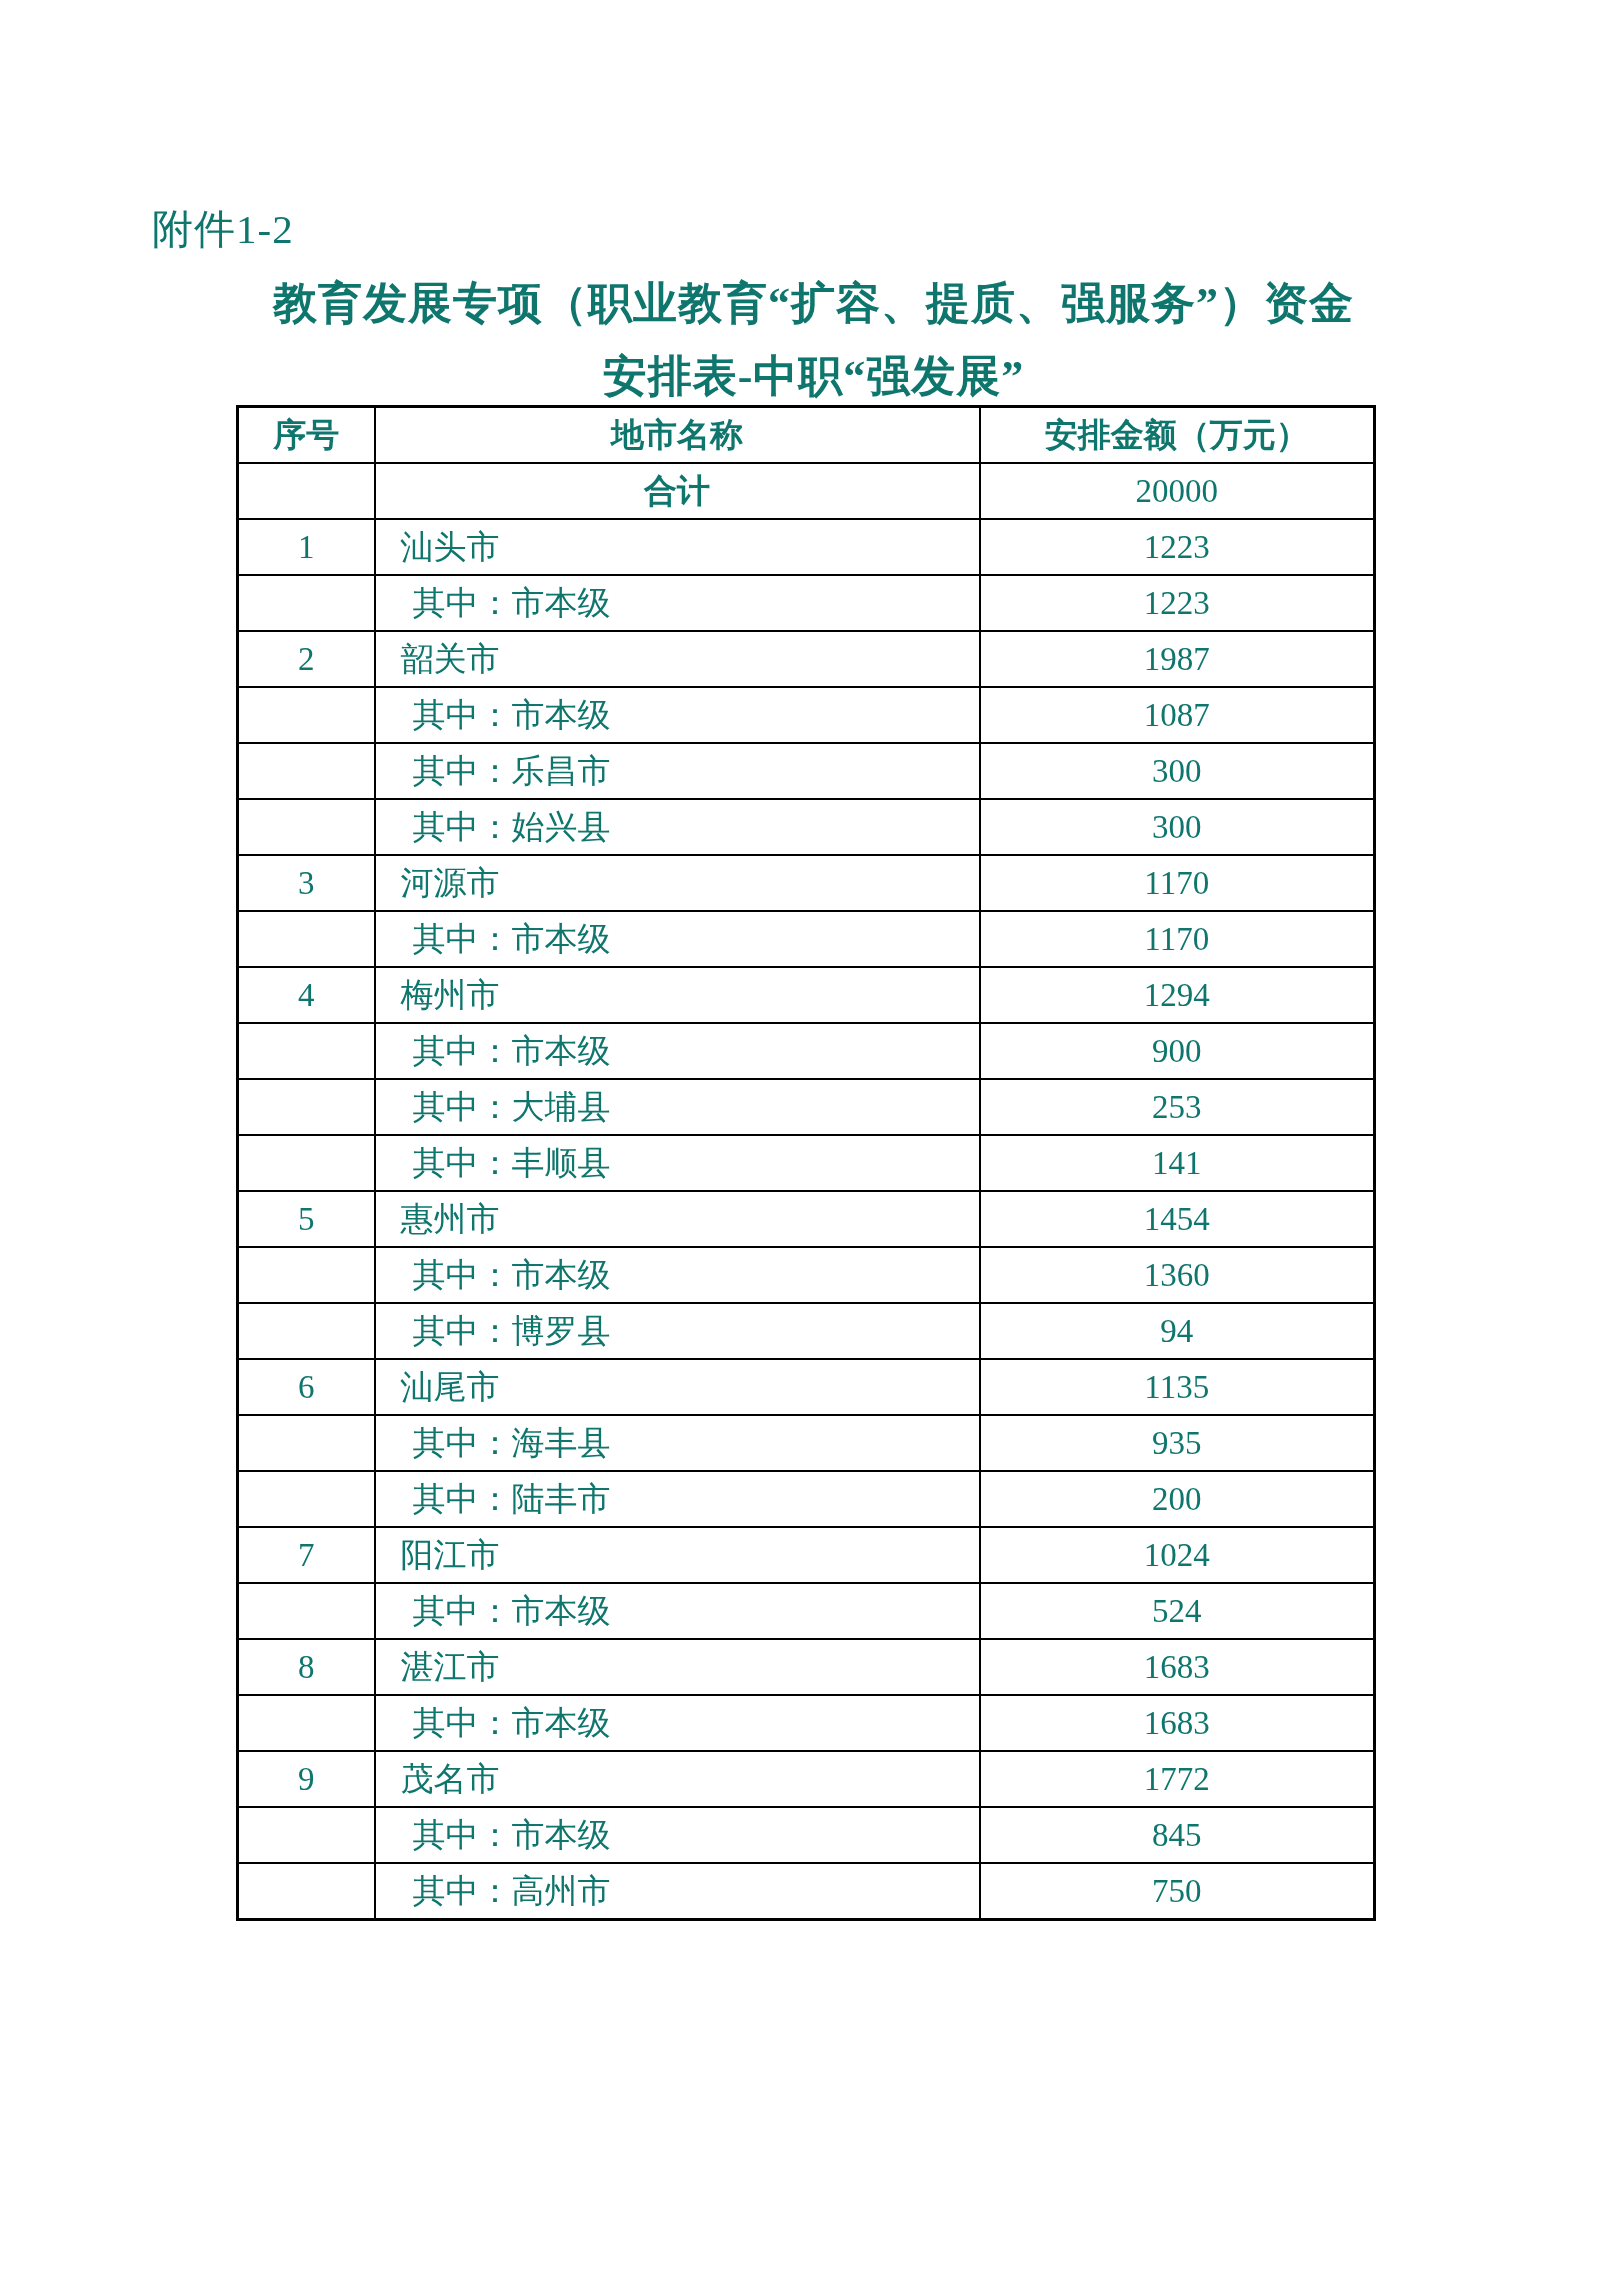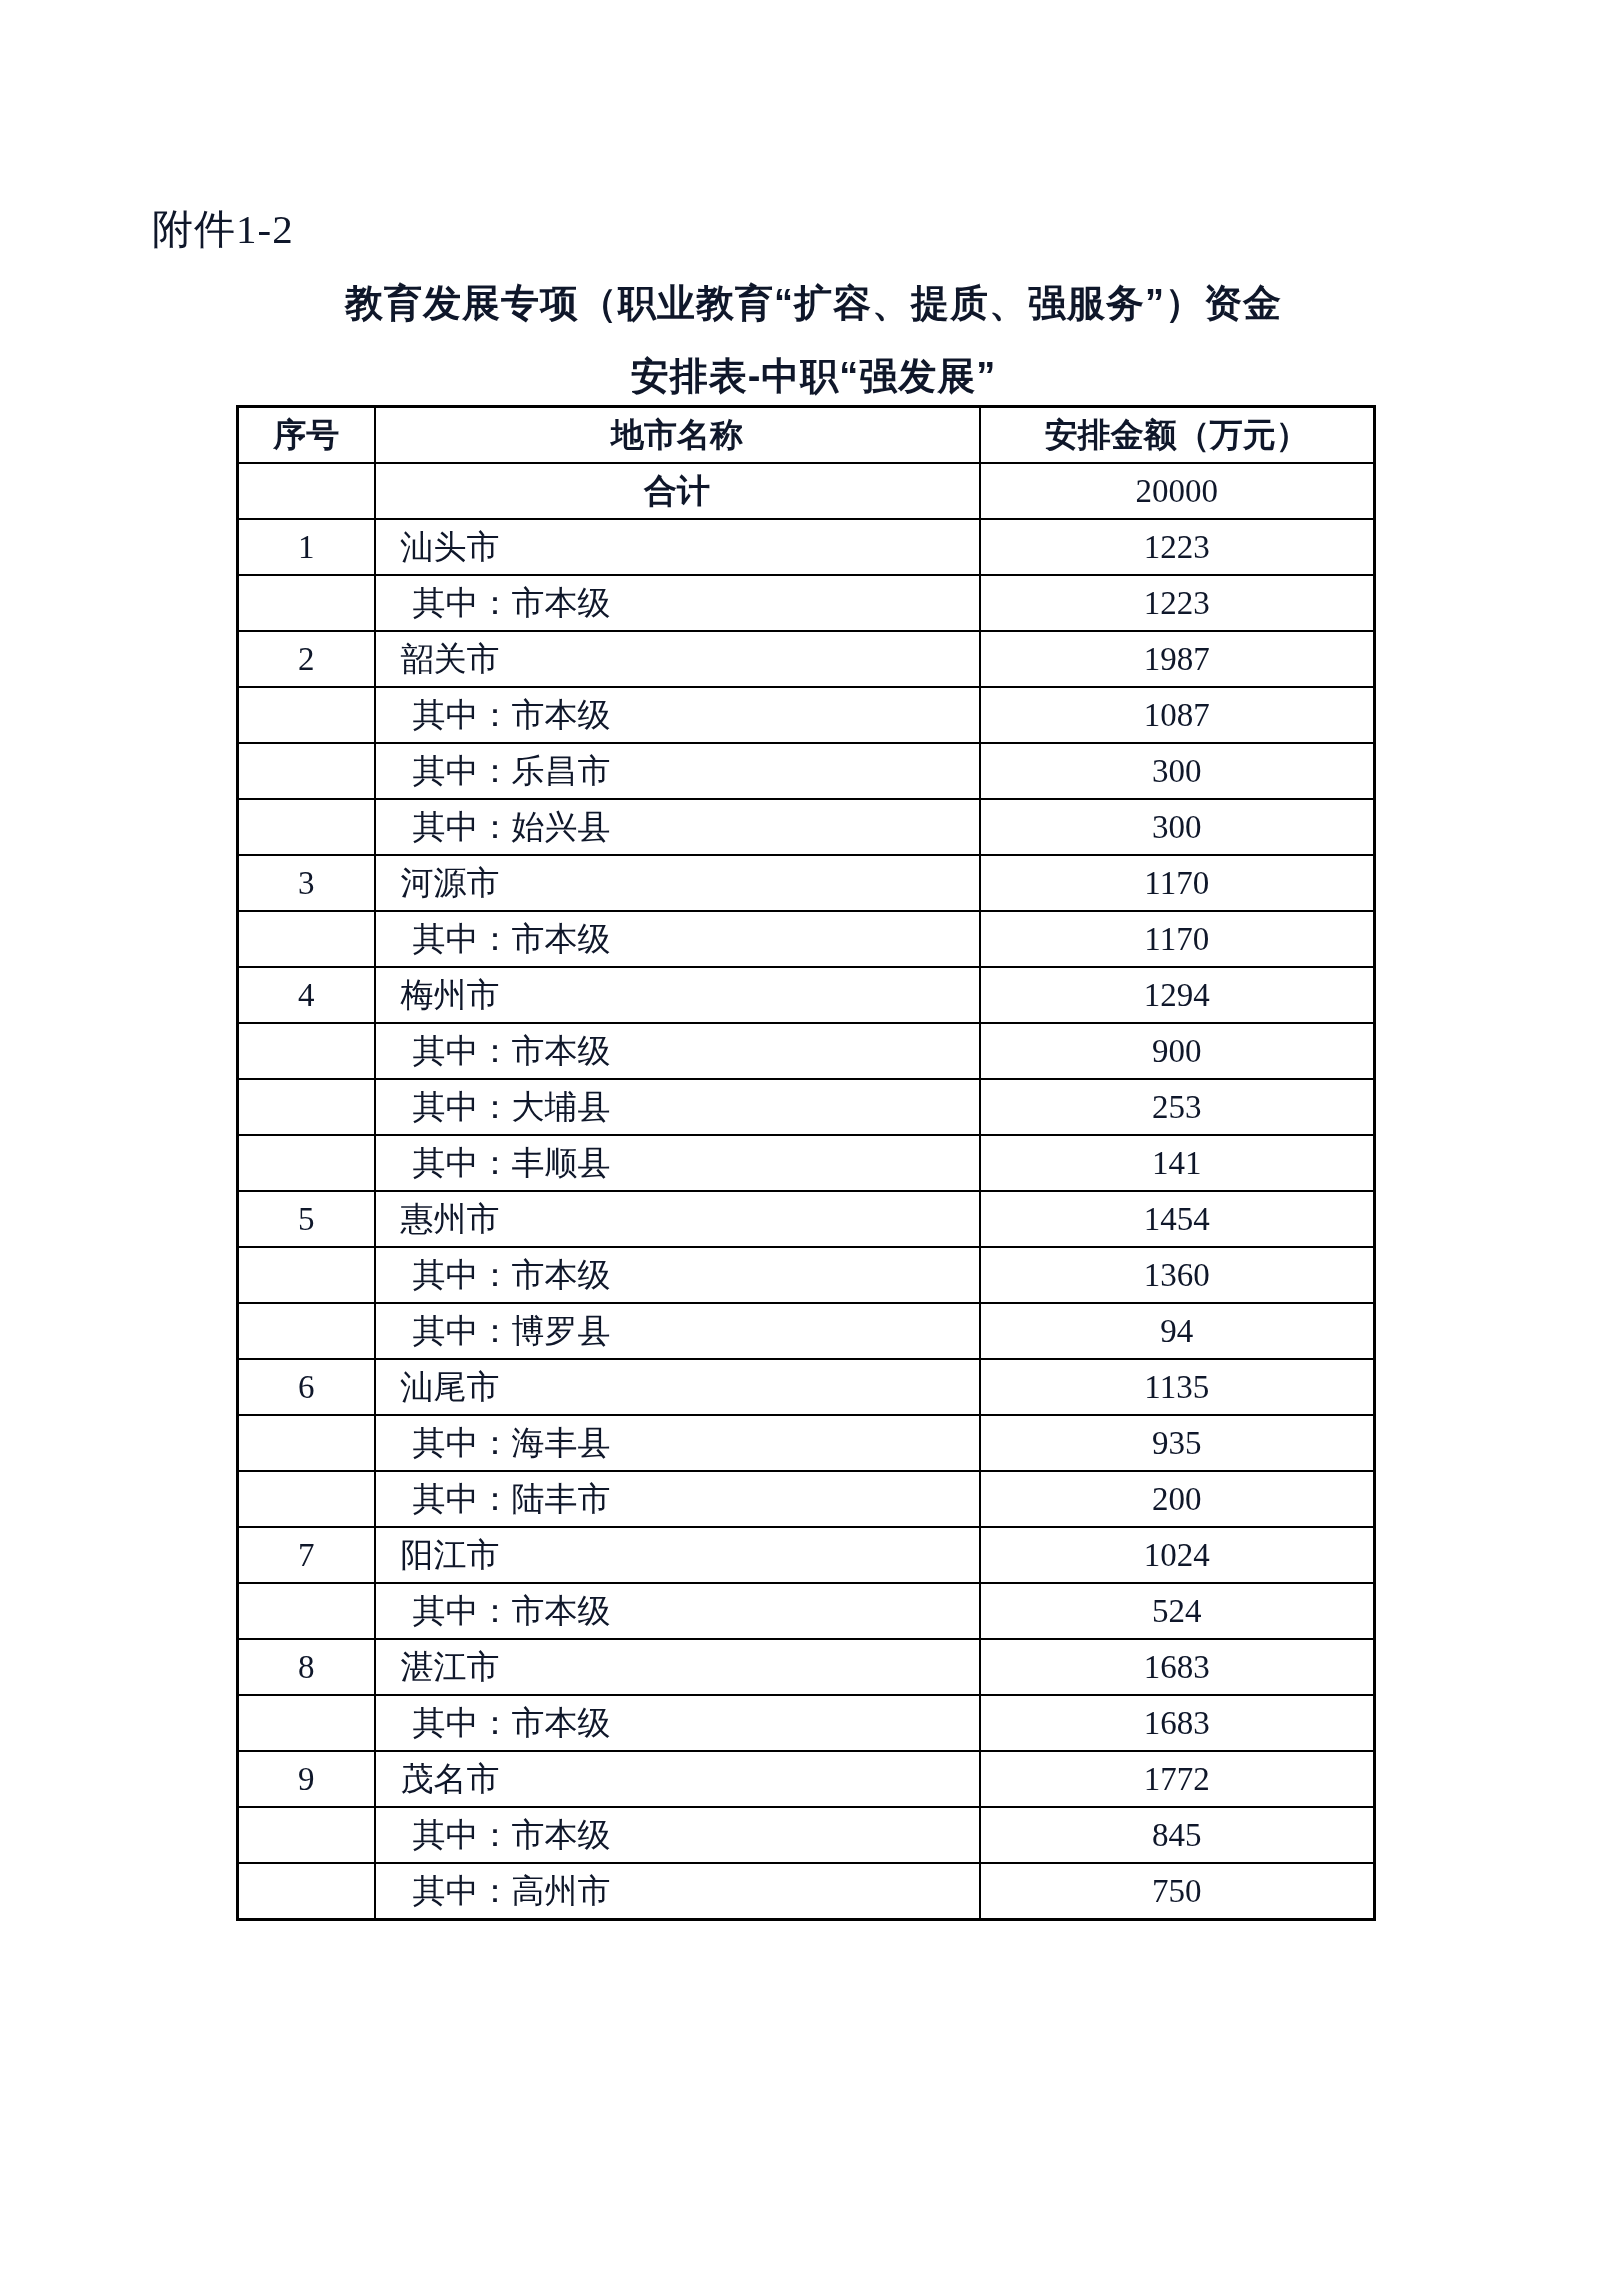--- a/index.html
+++ b/index.html
@@ -1,43 +1,43 @@
 <!DOCTYPE html>
 <html><head>
 <meta charset="utf-8">
 <style>
   html, body { margin: 0; padding: 0; background: #888; }
   .page {
     position: relative;
     width: 1621px;
     height: 2293px;
     background: #ffffff;
-    color: #0f172a;
+    color: #0f766e;
     font-family: "Liberation Serif", serif;
     overflow: hidden;
   }
   .attachment-label {
     position: absolute;
     left: 152px;
     top: 206px;
     font-size: 41px;
     line-height: 47px;
     font-family: "Liberation Serif", serif;
     letter-spacing: 1px;
     white-space: nowrap;
   }
   .doc-title {
     position: absolute;
     left: 245px;
     top: 267px;
     width: 1137px;
     text-align: center;
-    font-family: Liberation Sans, sans-serif;
+    font-family: Liberation Serif, serif;
     font-weight: bold;
-    font-size: 38px;
+    font-size: 44px;
     line-height: 73px;
     letter-spacing: 1px;
   }
   table.funding-table {
     position: absolute;
     left: 236px;
     top: 405px;
     width: 1137px;
     border-collapse: collapse;
     table-layout: fixed;

